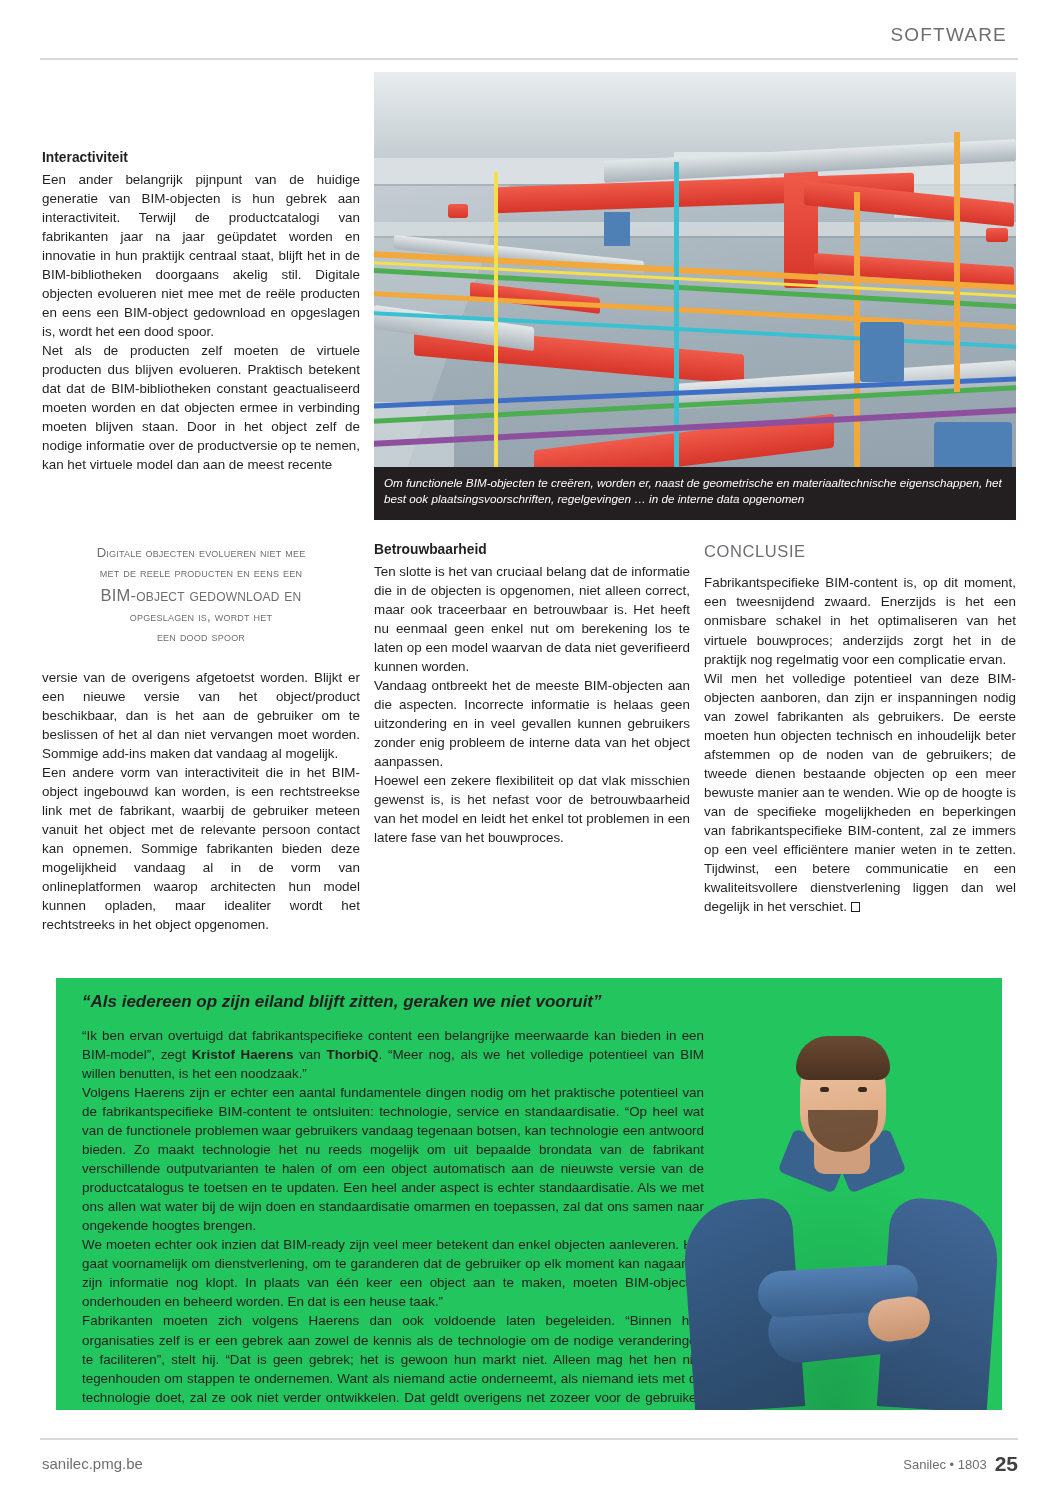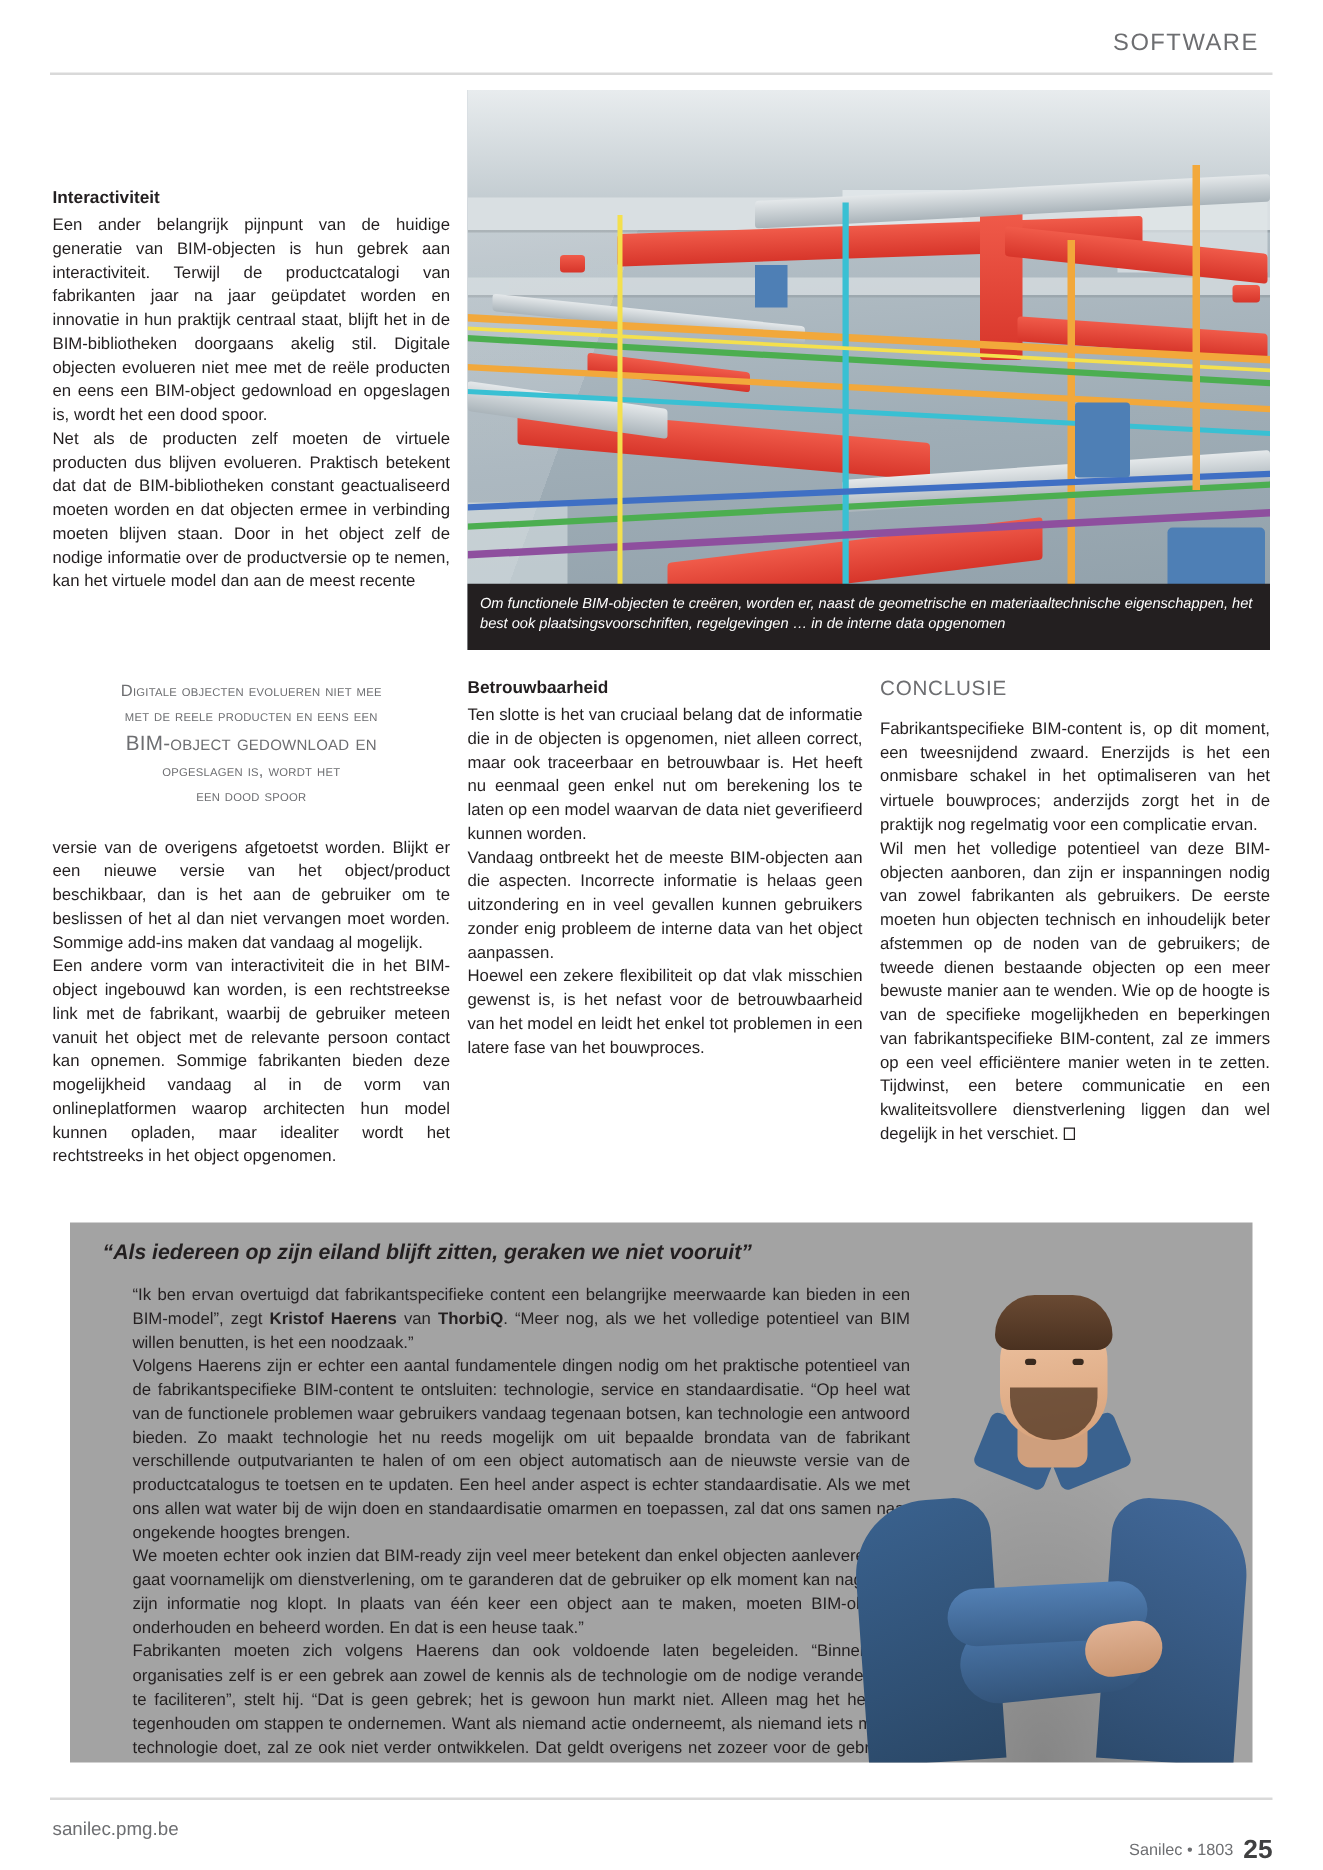--- a/index.html
+++ b/index.html
@@ -162,40 +162,39 @@
     border: 1.6px solid #231f20;
     margin-left: 4px;
     vertical-align: -1px;
   }
 
   
   .interview {
     position: absolute;
     left: 56px; top: 978px;
     width: 946px; height: 432px;
-    background: #a3a3a3;
+    background: #22c55e;
     overflow: hidden;
   }
   .interview-title {
     position: absolute;
     left: 26px; top: 14px;
     width: 620px;
     font-size: 17px;
     font-weight: bold;
     font-style: italic;
     color: #231f20;
   }
   .interview-body {
     position: absolute;
     left: 26px; top: 48px;
     width: 622px;
     font-size: 13.4px;
     line-height: 1.42;
     text-align: justify;
-    margin-left: 24px;
   }
   .interview-body p { margin: 0; }
   .interview-body b { font-weight: bold; }
 
   .portrait {
     position: absolute;
     right: 0; bottom: 0;
     width: 330px; height: 420px;
   }
   .p-shadow {
@@ -276,21 +275,21 @@
     height: 2px; background: #d9d9d9;
   }
   .footer-left {
     position: absolute;
     left: 42px; bottom: 24px;
     font-size: 15px;
     color: #6d6e71;
   }
   .footer-right {
     position: absolute;
-    right: 40px; bottom: 4px;
+    right: 40px; bottom: 20px;
     font-size: 13px;
     color: #6d6e71;
     text-align: center;
   }
   .footer-right .pageno {
     font-size: 21px;
     font-weight: bold;
     color: #404041;
     margin-left: 8px;
     vertical-align: -2px;

